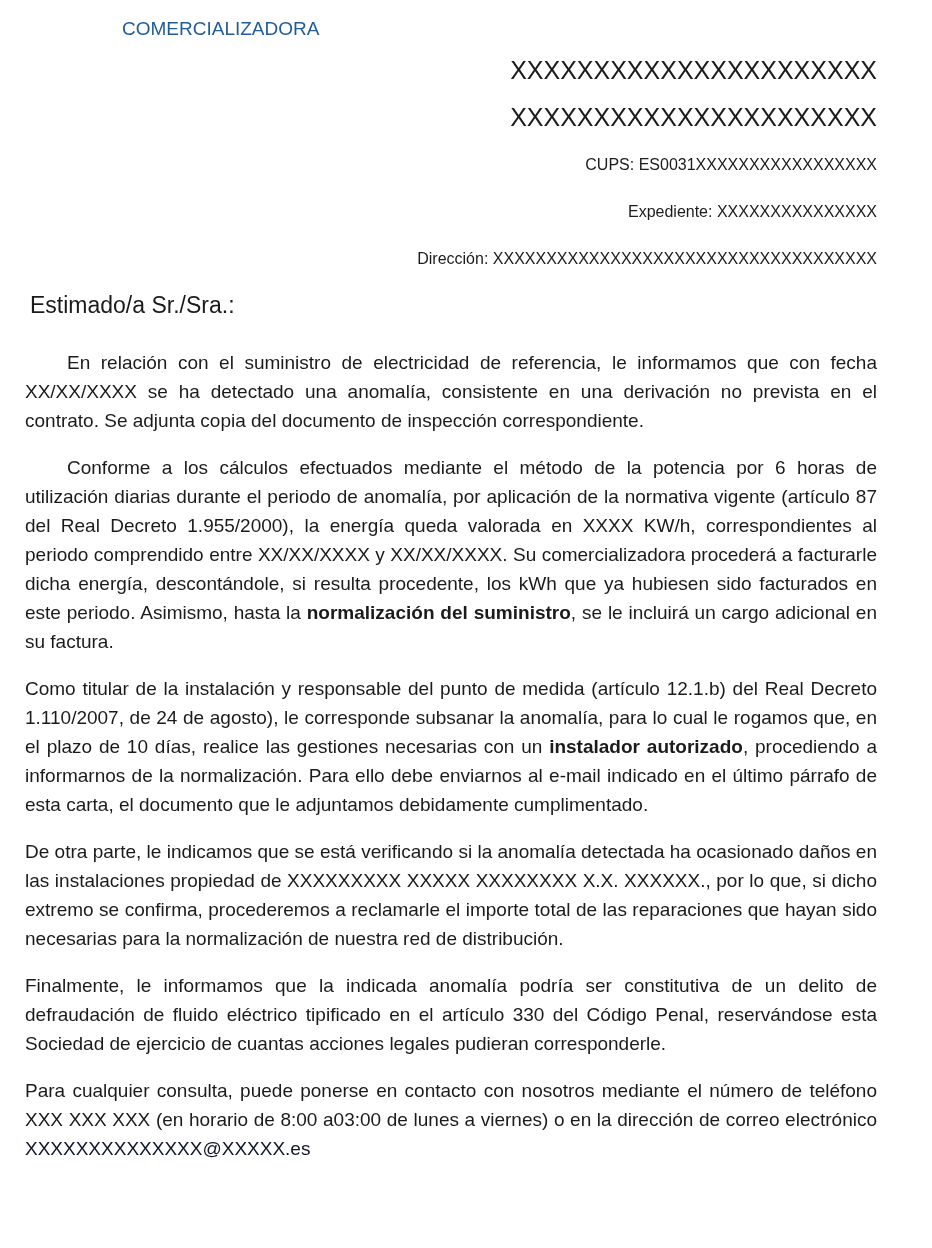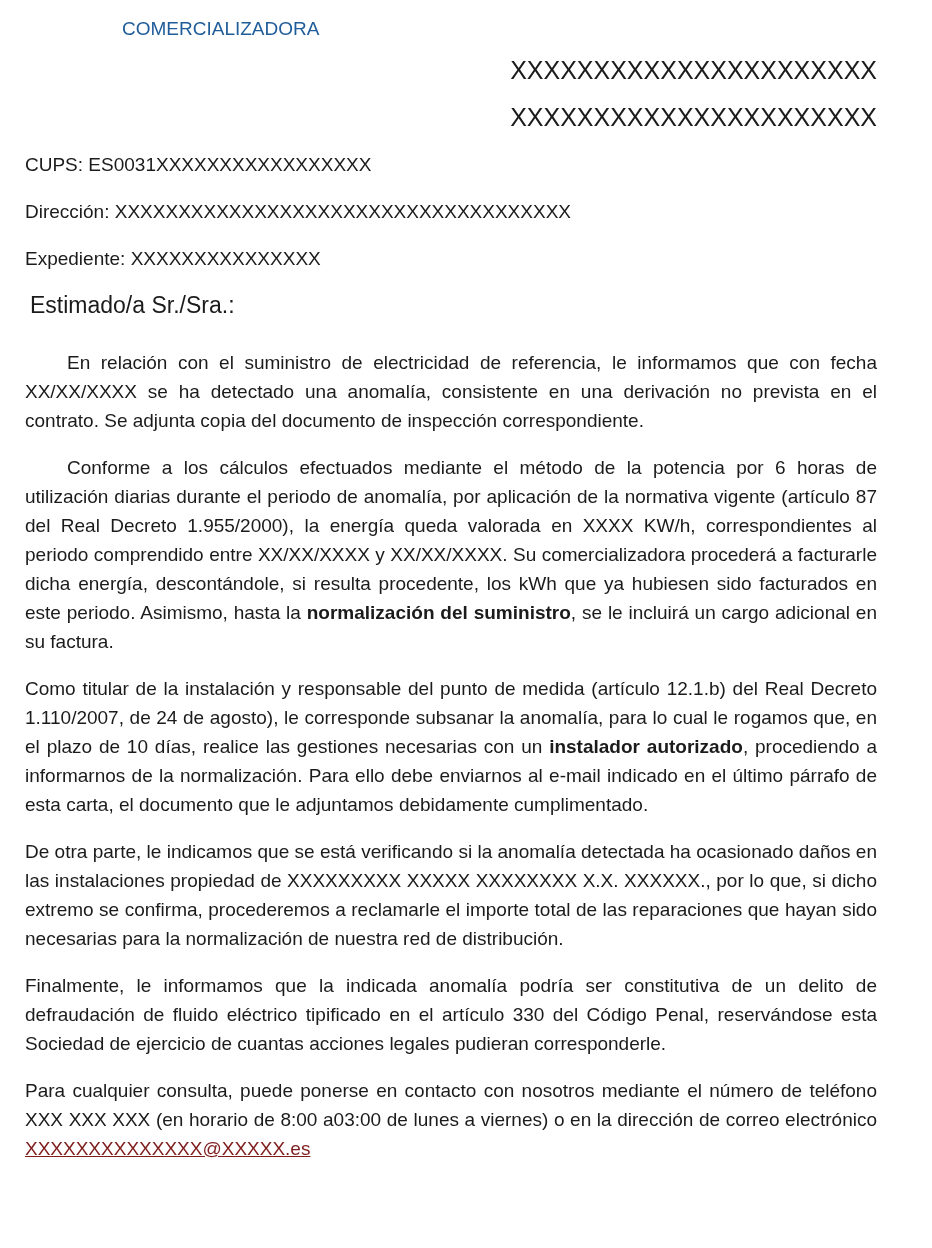--- a/index.html
+++ b/index.html
@@ -21,60 +21,60 @@
     margin-left: 97px;
     margin-bottom: 16px;
   }
   .recipient {
     text-align: right;
     font-size: 25px;
     line-height: 29px;
     margin-bottom: 18px;
   }
   .field {
-    font-size: 19px;
+    font-size: 16px;
     line-height: 29px;
     margin-bottom: 18px;
+    text-align: right;
   }
   .salutation {
     font-size: 23px;
     line-height: 29px;
     padding-left: 5px;
     margin-bottom: 28px;
   }
   .para {
     font-size: 19px;
     line-height: 29px;
     text-align: justify;
     margin-bottom: 18px;
   }
   .indent { text-indent: 42px; }
   strong { font-weight: bold; }
   a.email {
-    color: #7f1d1d;
-    text-decoration: underline;
+    color: #0f172a;
     cursor: pointer;
   }
 </style>
 </head>
 <body>
 
 <div class="page">
 
   <div class="brand">COMERCIALIZADORA</div>
 
   <div class="recipient">XXXXXXXXXXXXXXXXXXXXXX</div>
 
   <div class="recipient">XXXXXXXXXXXXXXXXXXXXXX</div>
 
   <div class="field"><span>CUPS:</span> <span>ES0031XXXXXXXXXXXXXXXXX</span></div>
 
+  <div class="field"><span>Expediente:</span> <span>XXXXXXXXXXXXXXX</span></div>
+
   <div class="field"><span>Dirección:</span> <span>XXXXXXXXXXXXXXXXXXXXXXXXXXXXXXXXXXXX</span></div>
-
-  <div class="field"><span>Expediente:</span> <span>XXXXXXXXXXXXXXX</span></div>
 
   <div class="salutation">Estimado/a Sr./Sra.:</div>
 
   <p class="para indent">En relación con el suministro de electricidad de referencia, le informamos que con fecha XX/XX/XXXX se ha detectado una anomalía, consistente en una derivación no prevista en el contrato. Se adjunta copia del documento de inspección correspondiente.</p>
 
   <p class="para indent"><span>Conforme a los cálculos efectuados mediante el método de la potencia por 6 horas de utilización diarias durante el periodo de anomalía, por aplicación de la normativa vigente (artículo 87 del Real Decreto 1.955/2000), la energía queda valorada en XXXX KW/h, correspondientes al periodo comprendido entre XX/XX/XXXX y XX/XX/XXXX. Su comercializadora procederá a facturarle dicha energía, descontándole, si resulta procedente, los kWh que ya hubiesen sido facturados en este periodo. Asimismo, hasta la </span><strong>normalización del suministro</strong><span>, se le incluirá un cargo adicional en su factura.</span></p>
 
   <p class="para"><span>Como titular de la instalación y responsable del punto de medida (artículo 12.1.b) del Real Decreto 1.110/2007, de 24 de agosto), le corresponde subsanar la anomalía, para lo cual le rogamos que, en el plazo de 10 días, realice las gestiones necesarias con un </span><strong>instalador autorizado</strong><span>, procediendo a informarnos de la normalización. Para ello debe enviarnos al e-mail indicado en el último párrafo de esta carta, el documento que le adjuntamos debidamente cumplimentado.</span></p>
 
   <p class="para">De otra parte, le indicamos que se está verificando si la anomalía detectada ha ocasionado daños en las instalaciones propiedad de XXXXXXXXX XXXXX XXXXXXXX X.X. XXXXXX., por lo que, si dicho extremo se confirma, procederemos a reclamarle el importe total de las reparaciones que hayan sido necesarias para la normalización de nuestra red de distribución.</p>

